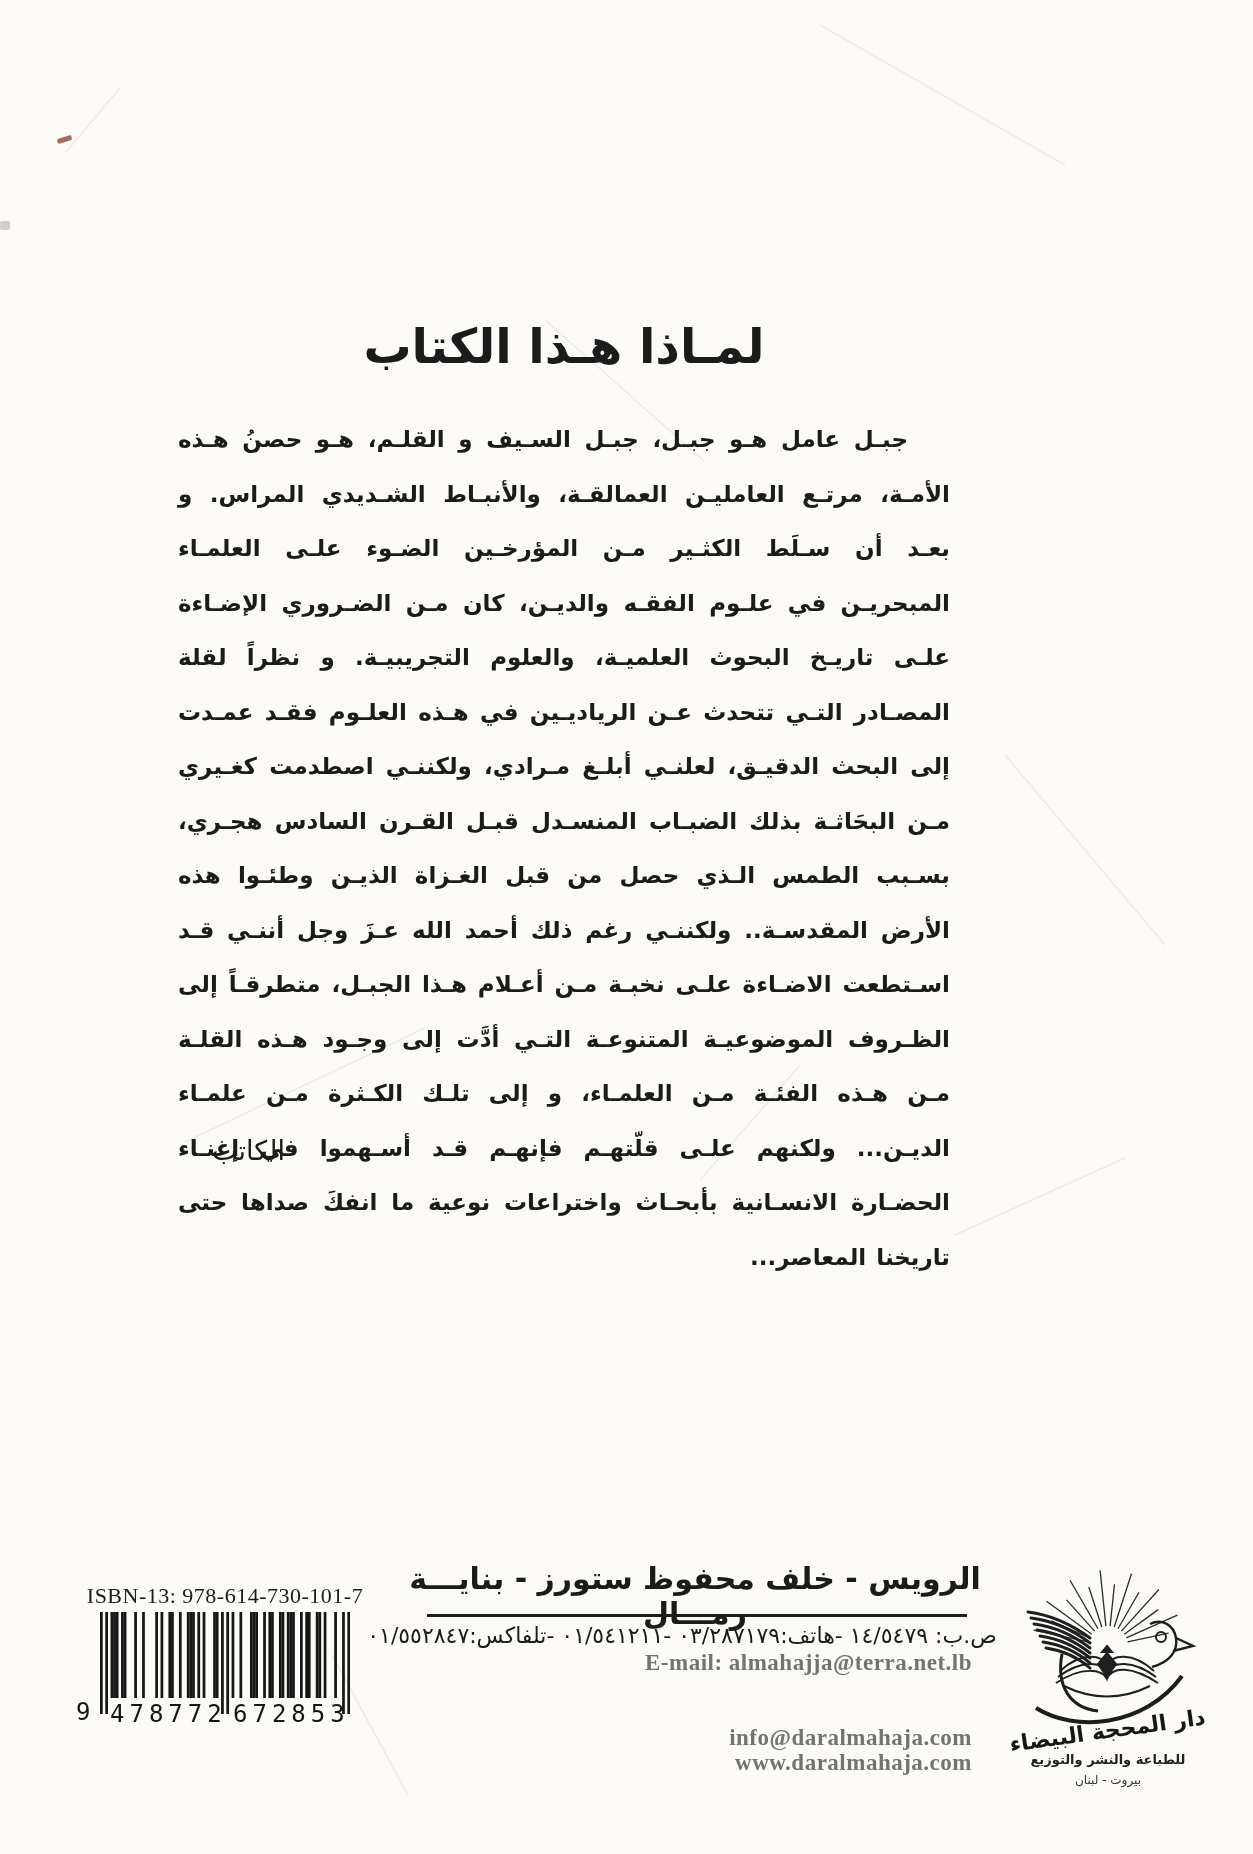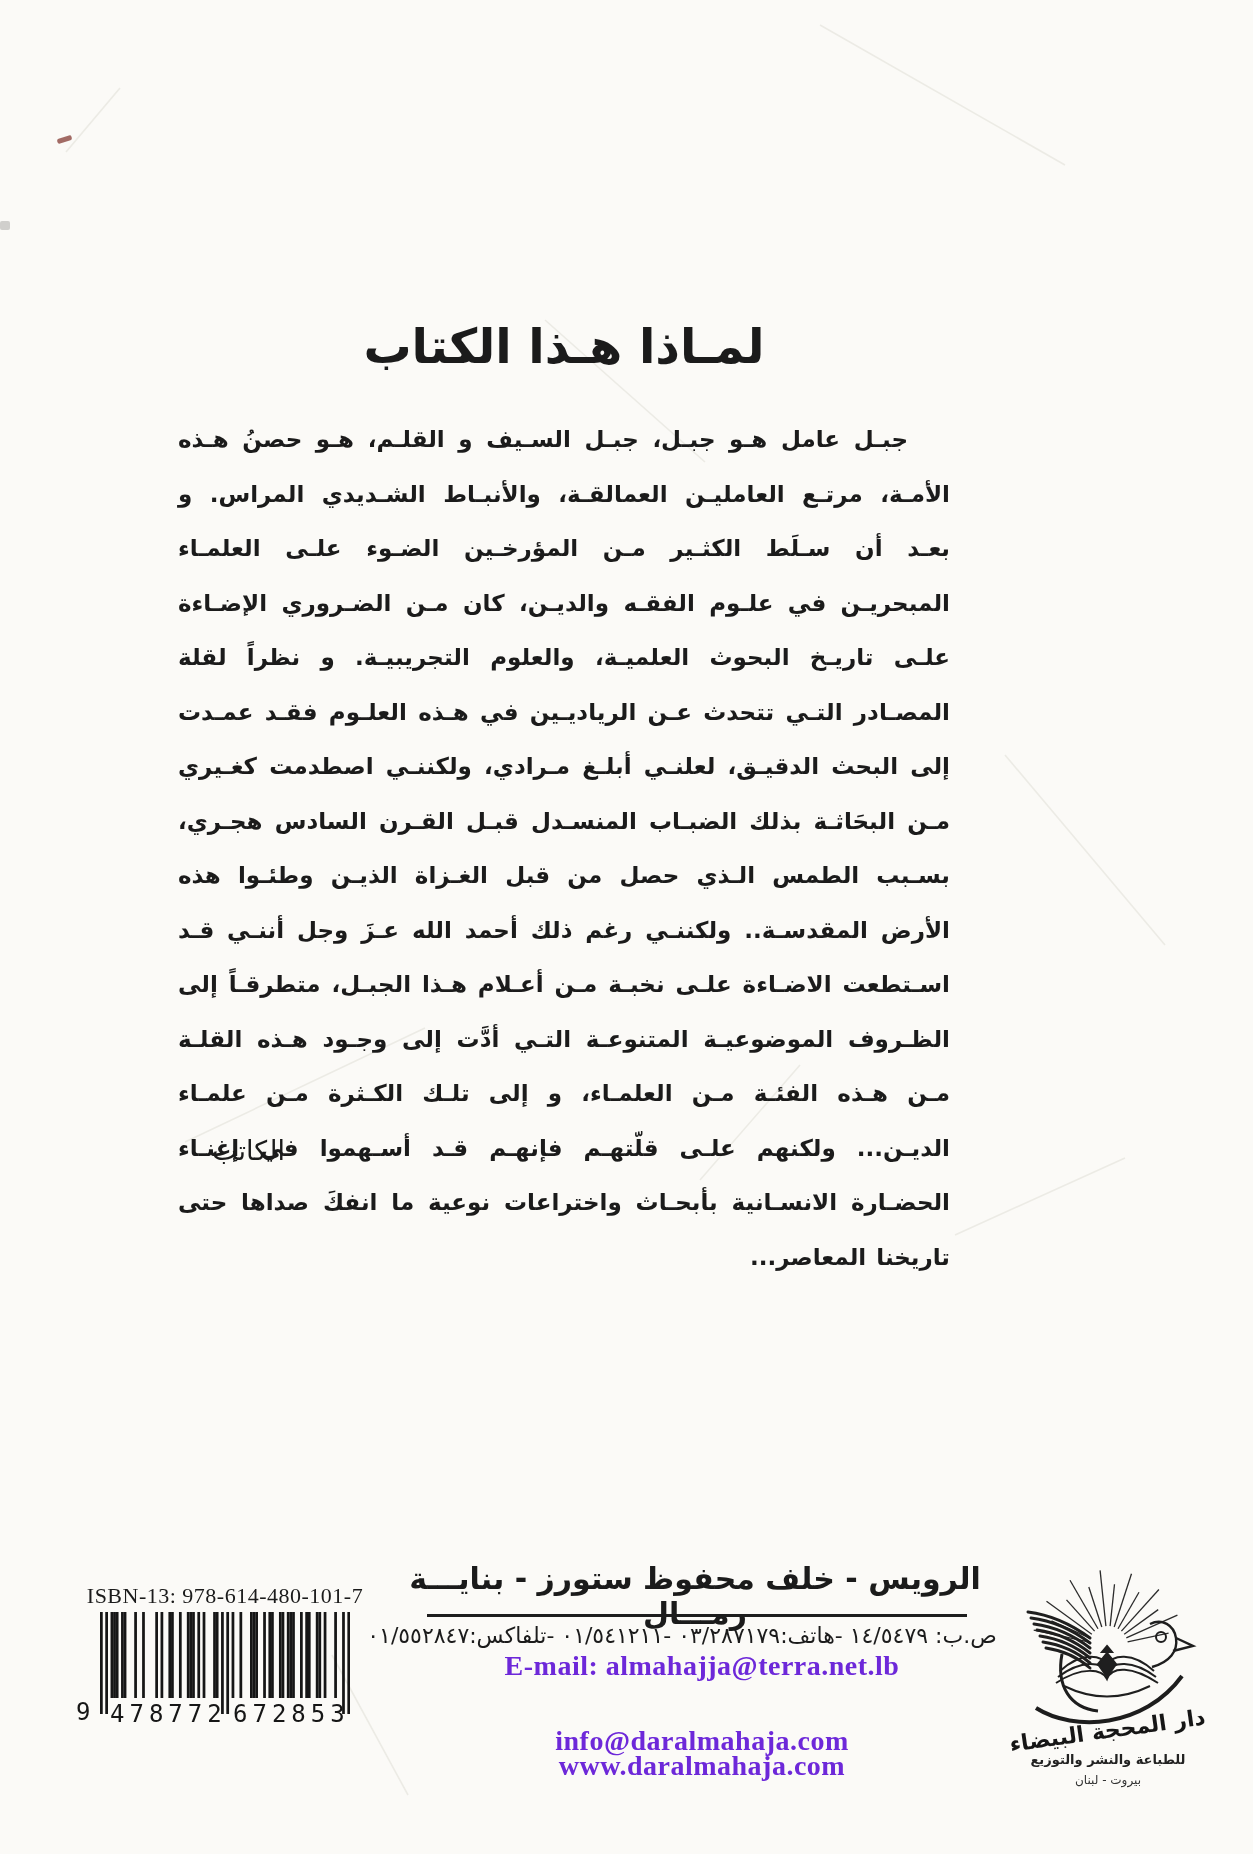--- a/index.html
+++ b/index.html
@@ -58,22 +58,22 @@
   }
   .phone-line{
     position:absolute;top:1623px;left:356px;width:652px;
     direction:rtl;text-align:center;
     font-size:22px;font-weight:normal;
     white-space:nowrap;
   }
   .email-line,.email2-line,.website-line{
     position:absolute;left:432px;width:540px;
     font-family:"Liberation Serif", serif;
-    font-weight:bold;font-size:28px;color:#6d28d9;
-    text-align:center;letter-spacing:.5px;
+    font-weight:bold;font-size:23px;color:#737373;
+    text-align:right;letter-spacing:.5px;
   }
   .email-line{top:1650px;}
   .email2-line{top:1725px;}
   .website-line{top:1726px;margin-top:24px;}
 
   .publisher-logo{
     position:absolute;top:1558px;left:1002px;width:212px;height:240px;
   }
   
   .crease-overlay{position:absolute;inset:0;pointer-events:none;}
@@ -103,21 +103,21 @@
 </svg>
 <div class="speck-red"></div>
 <div class="speck-gray"></div>
 
 <div class="page-title">لمـاذا هـذا الكتاب</div>
 
 <div class="body-paragraph">جبـل عامل هـو جبـل، جبـل السـيف و القلـم، هـو حصنُ هـذه الأمـة، مرتـع العامليـن العمالقـة، والأنبـاط الشـديدي المراس. و بعـد أن سـلَط الكثـير مـن المؤرخـين الضـوء علـى العلمـاء المبحريـن في علـوم الفقـه والديـن، كان مـن الضـروري الإضـاءة علـى تاريـخ البحوث العلميـة، والعلوم التجريبيـة. و نظراً لقلة المصـادر التـي تتحدث عـن الرياديـين في هـذه العلـوم فقـد عمـدت إلى البحث الدقيـق، لعلنـي أبلـغ مـرادي، ولكننـي اصطدمت كغـيري مـن البحَاثـة بذلك الضبـاب المنسـدل قبـل القـرن السادس هجـري، بسـبب الطمس الـذي حصل من قبل الغـزاة الذيـن وطئـوا هذه الأرض المقدسـة.. ولكننـي رغم ذلك أحمد الله عـزَ وجل أننـي قـد اسـتطعت الاضـاءة علـى نخبـة مـن أعـلام هـذا الجبـل، متطرقـاً إلى الظـروف الموضوعيـة المتنوعـة التـي أدَّت إلى وجـود هـذه القلـة مـن هـذه الفئـة مـن العلمـاء، و إلى تلـك الكـثرة مـن علمـاء الديـن... ولكنهم علـى قلّتهـم فإنهـم قـد أسـهموا في إغنـاء الحضـارة الانسـانية بأبحـاث واختراعات نوعية ما انفكَ صداها حتى تاريخنا المعاصر...</div>
 
 <div class="signature">الكاتب</div>
 
-<div class="isbn-text">ISBN-13: 978-614-480-101-7</div>
+<div class="isbn-text">ISBN-13: 978-614-730-101-7</div>
 <div class="barcode-wrap">
   <svg id="barcode-bars" width="250" height="104" viewBox="0 0 250 104">
       <rect x="0.00" y="0" width="2.74" height="102" fill="#161616"></rect>
       <rect x="5.26" y="0" width="2.74" height="102" fill="#161616"></rect>
       <rect x="10.53" y="0" width="2.74" height="86" fill="#161616"></rect>
       <rect x="13.16" y="0" width="2.74" height="86" fill="#161616"></rect>
       <rect x="15.79" y="0" width="2.74" height="86" fill="#161616"></rect>
       <rect x="21.05" y="0" width="2.74" height="86" fill="#161616"></rect>
       <rect x="23.68" y="0" width="2.74" height="86" fill="#161616"></rect>
       <rect x="34.21" y="0" width="2.74" height="86" fill="#161616"></rect>

